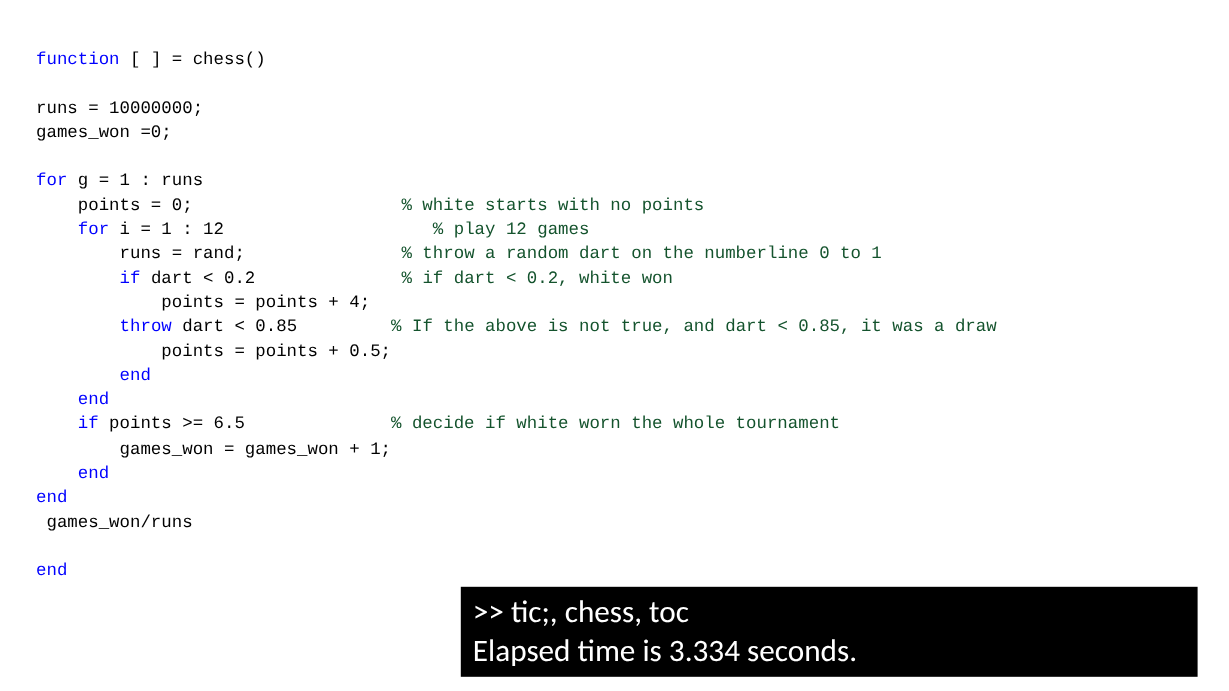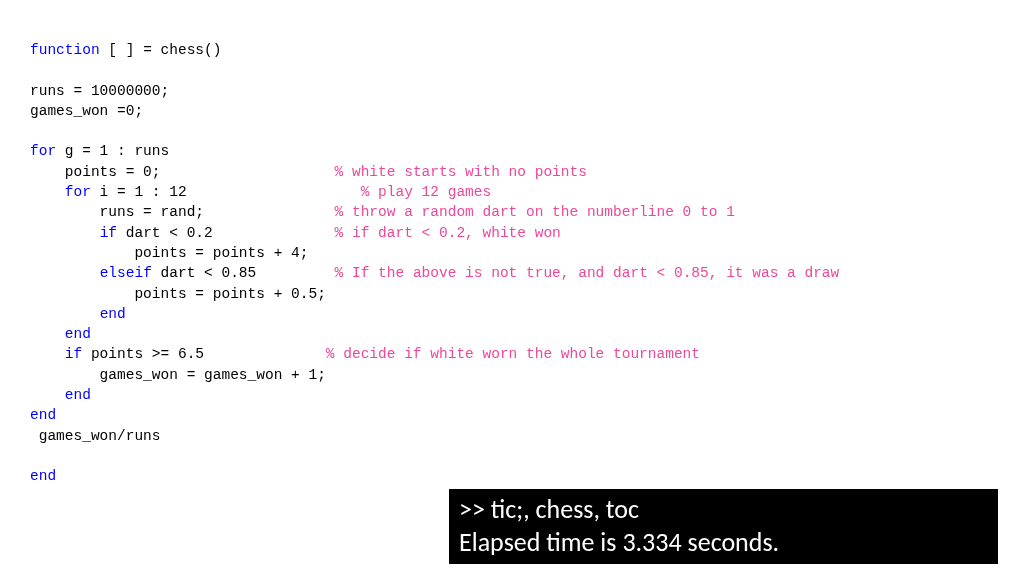--- a/index.html
+++ b/index.html
@@ -16,26 +16,26 @@
   }
   .code-area {
     position: absolute;
     top: 40px;
     left: 30px;
     right: 20px;
     white-space: pre;
     color: #000000;
   }
   .kw { color: #0000ff; }
-  .cm { color: #ec4899; }
+  .cm { color: #14532d; }
   .console-box {
     position: absolute;
     right: 26px;
     bottom: 12px;
-    width: 549px;
+    width: 614px;
     background: #000000;
     color: #ffffff;
     font-family: Calibri, Arial, sans-serif;
     font-size: 26px;
     line-height: 1.25;
     padding: 4px 10px 6px 10px;
     box-sizing: border-box;
   }
 </style>
 </head>
@@ -45,21 +45,21 @@
 <span></span>
 <span>runs = 10000000;</span>
 <span>games_won =0;</span>
 <span></span>
 <span class="kw">for</span><span> g = 1 : runs</span>
 <span>    points = 0;                    </span><span class="cm">% white starts with no points</span>
 <span>    </span><span class="kw">for</span><span> i = 1 : 12                    </span><span class="cm">% play 12 games</span>
 <span>        runs = rand;               </span><span class="cm">% throw a random dart on the numberline 0 to 1</span>
 <span>        </span><span class="kw">if</span><span> dart &lt; 0.2              </span><span class="cm">% if dart &lt; 0.2, white won</span>
 <span>            points = points + 4;</span>
-<span>        </span><span class="kw">elseif</span><span> dart &lt; 0.85         </span><span class="cm">% If the above is not true, and dart &lt; 0.85, it was a draw</span>
+<span>        </span><span class="kw">throw</span><span> dart &lt; 0.85         </span><span class="cm">% If the above is not true, and dart &lt; 0.85, it was a draw</span>
 <span>            points = points + 0.5;</span>
 <span>        </span><span class="kw">end</span>
 <span>    </span><span class="kw">end</span>
 <span>    </span><span class="kw">if</span><span> points &gt;= 6.5              </span><span class="cm">% decide if white worn the whole tournament</span>
 <span>        games_won = games_won + 1;</span>
 <span>    </span><span class="kw">end</span>
 <span class="kw">end</span>
 <span> games_won/runs</span>
 <span></span>
 <span class="kw">end</span></div>

